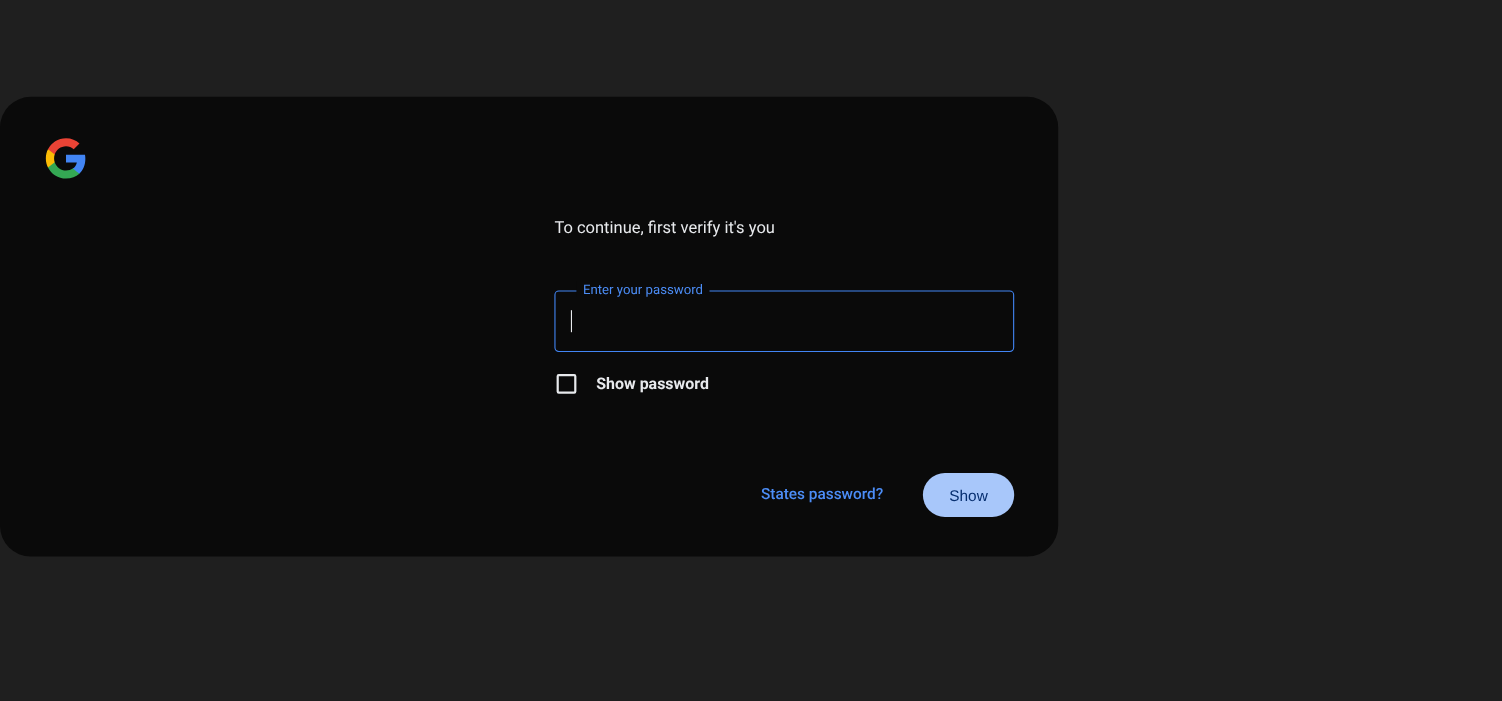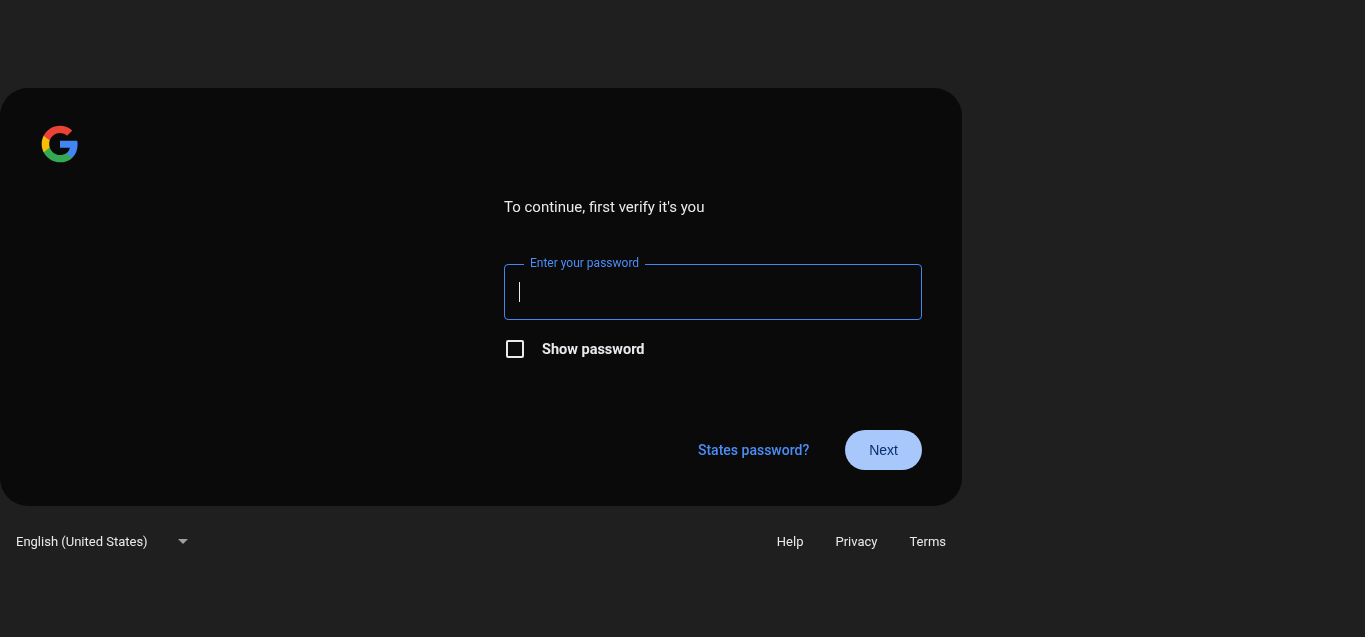--- a/index.html
+++ b/index.html
@@ -11,22 +11,22 @@
       width: 1365px;
       height: 637px;
       background-color: #1f1f1f;
       font-family: 'Google Sans', Roboto, Arial, sans-serif;
       color: #e8eaed;
       overflow: hidden;
     }
     .page-wrapper {
       width: 100%;
       display: flex;
-      flex-direction: column;
-      align-items: flex-start;
+      flex-direction: row;
+      align-items: flex-end;
     }
     .signin-card {
       width: 962px;
       background-color: #0a0a0a;
       border-radius: 28px;
       margin-top: 88px;
       padding: 36px 40px 36px 40px;
       display: flex;
       flex-direction: column;
     }
@@ -204,30 +204,19 @@
           </div>
         </div>
 
         <div class="show-password-row">
           <div class="checkbox"></div>
           <span class="show-password-label">Show password</span>
         </div>
 
         <div class="button-row">
           <span class="forgot-password-link">States password?</span>
-          <button class="next-button">Next</button>
+          <button class="next-button">Show</button>
         </div>
       </div>
     </div>
   </div>
 
-  <div class="footer">
-    <div class="language-selector">
-      <span>English (United States)</span>
-      <span class="chevron"></span>
-    </div>
-    <div class="footer-links">
-      <span class="footer-link">Help</span>
-      <span class="footer-link">Privacy</span>
-      <span class="footer-link">Terms</span>
-    </div>
-  </div>
 </div>
 
 </body></html>

